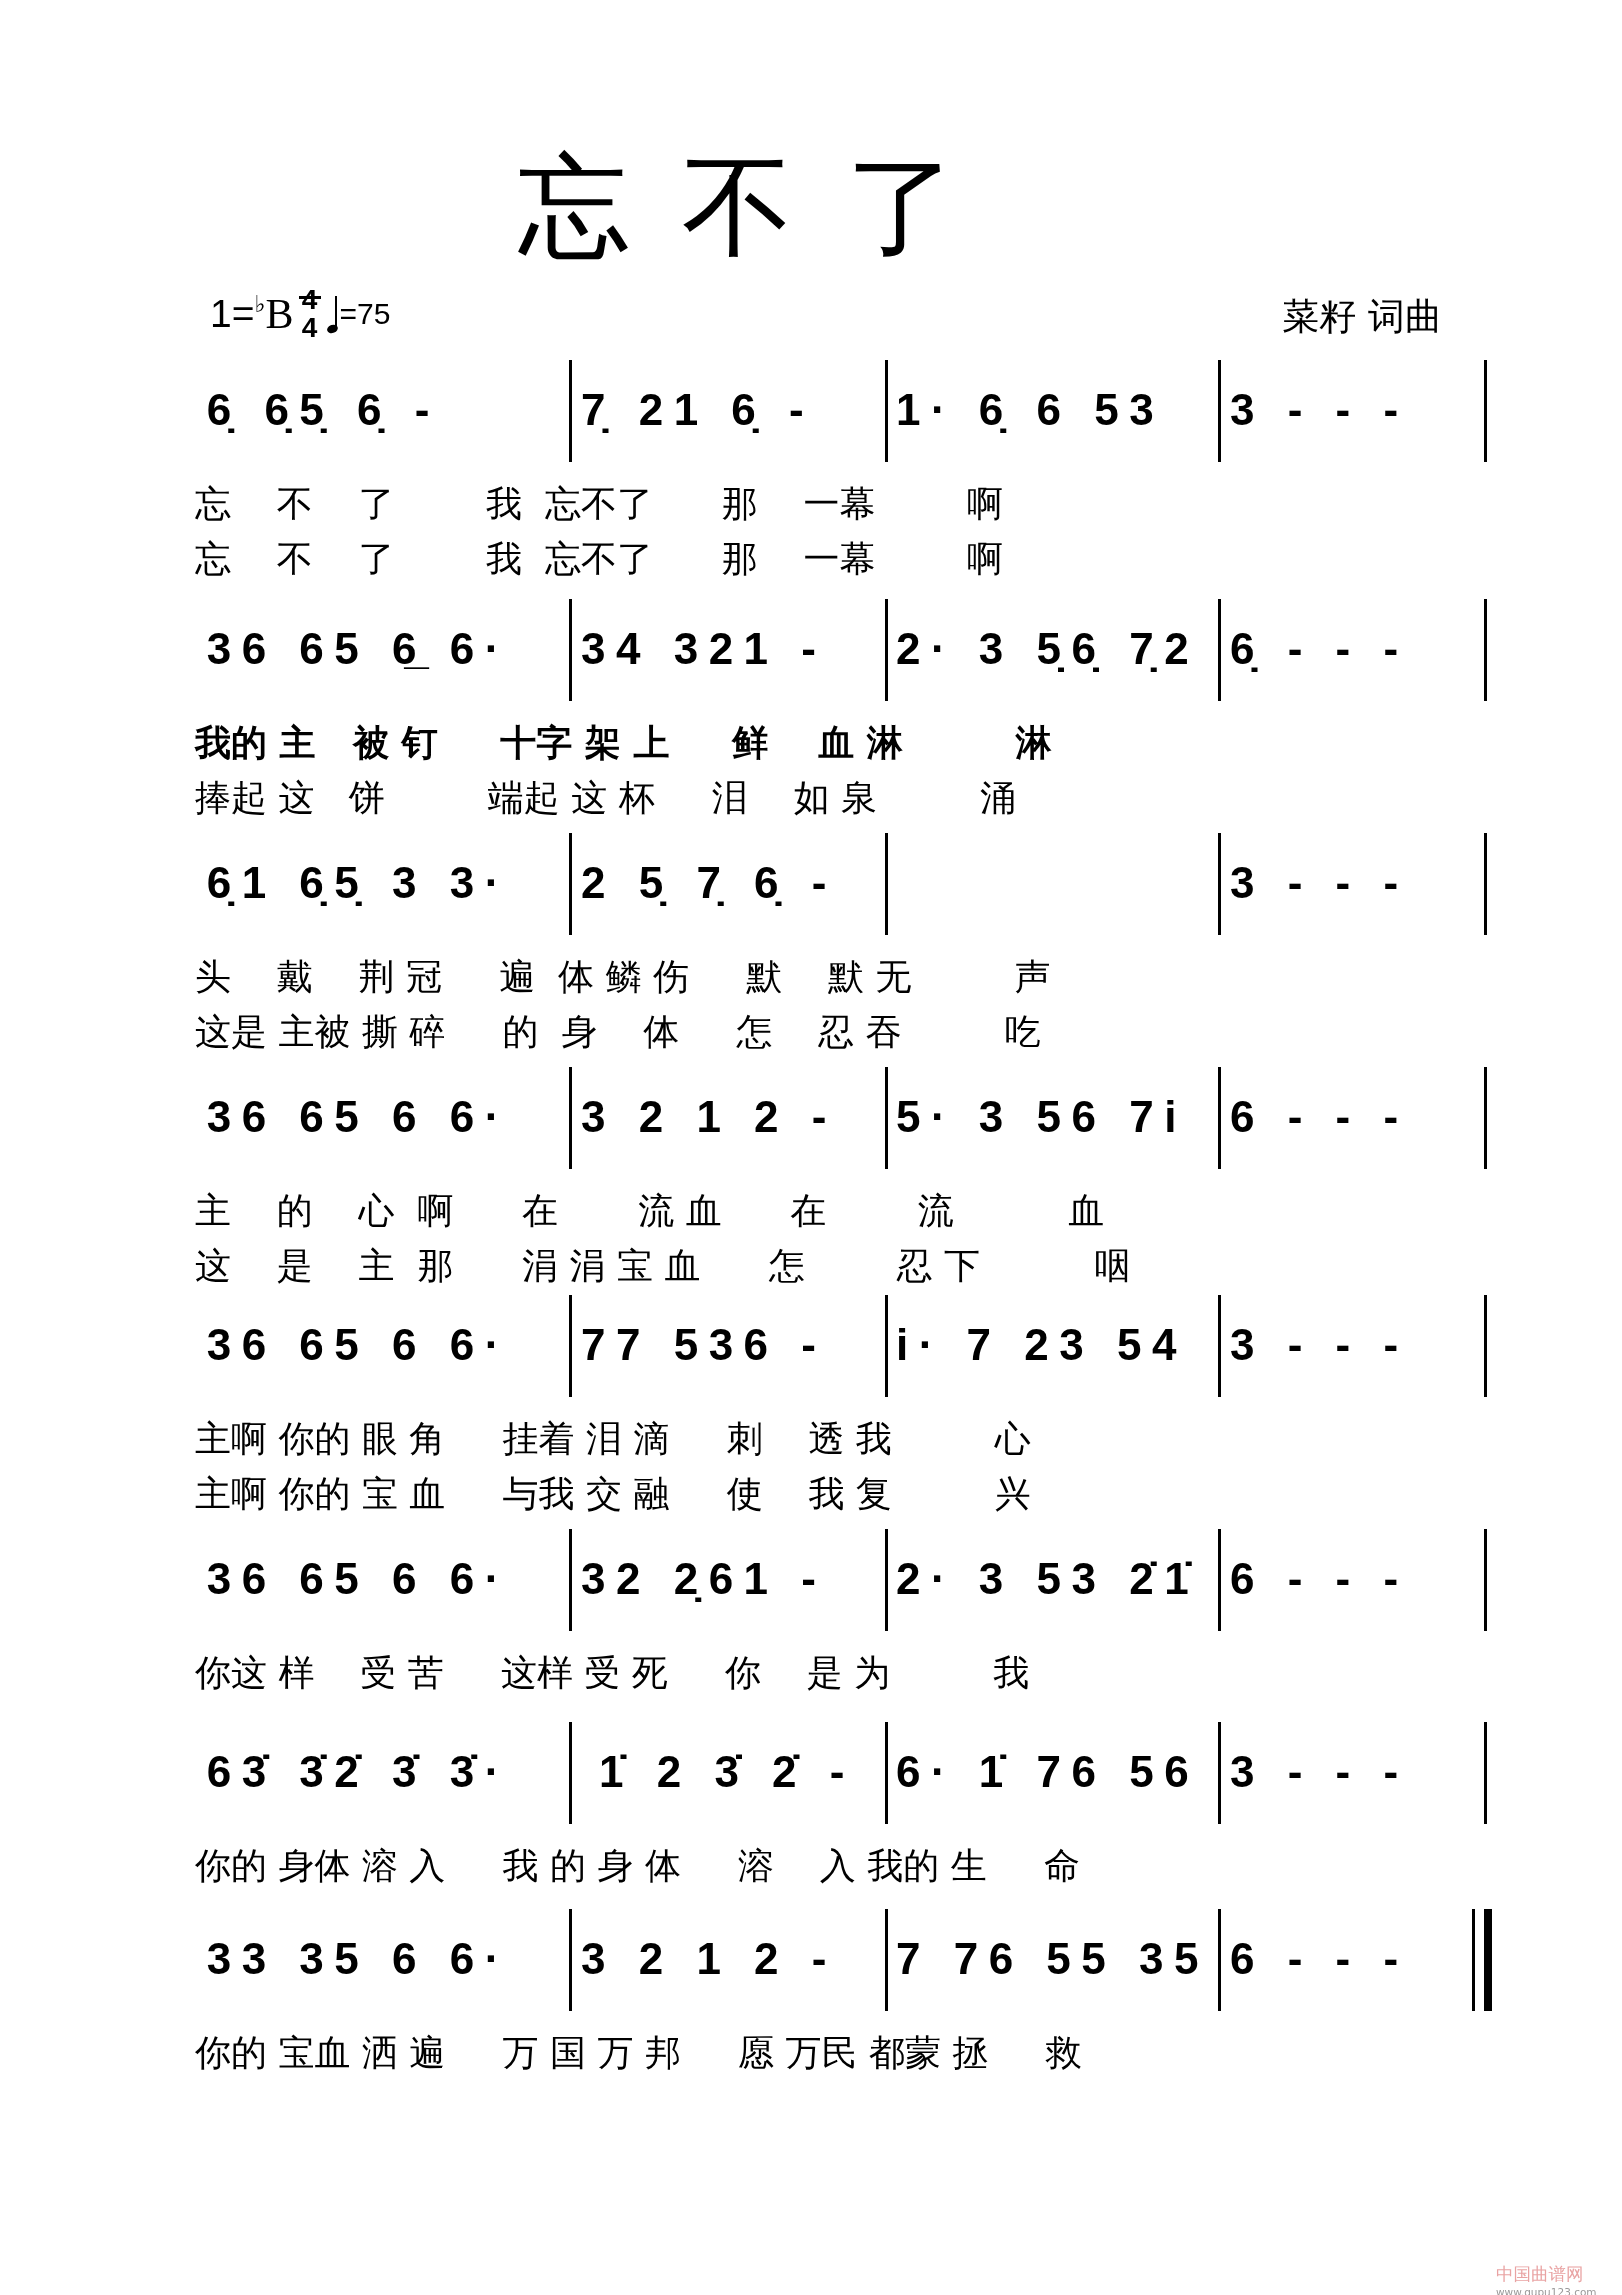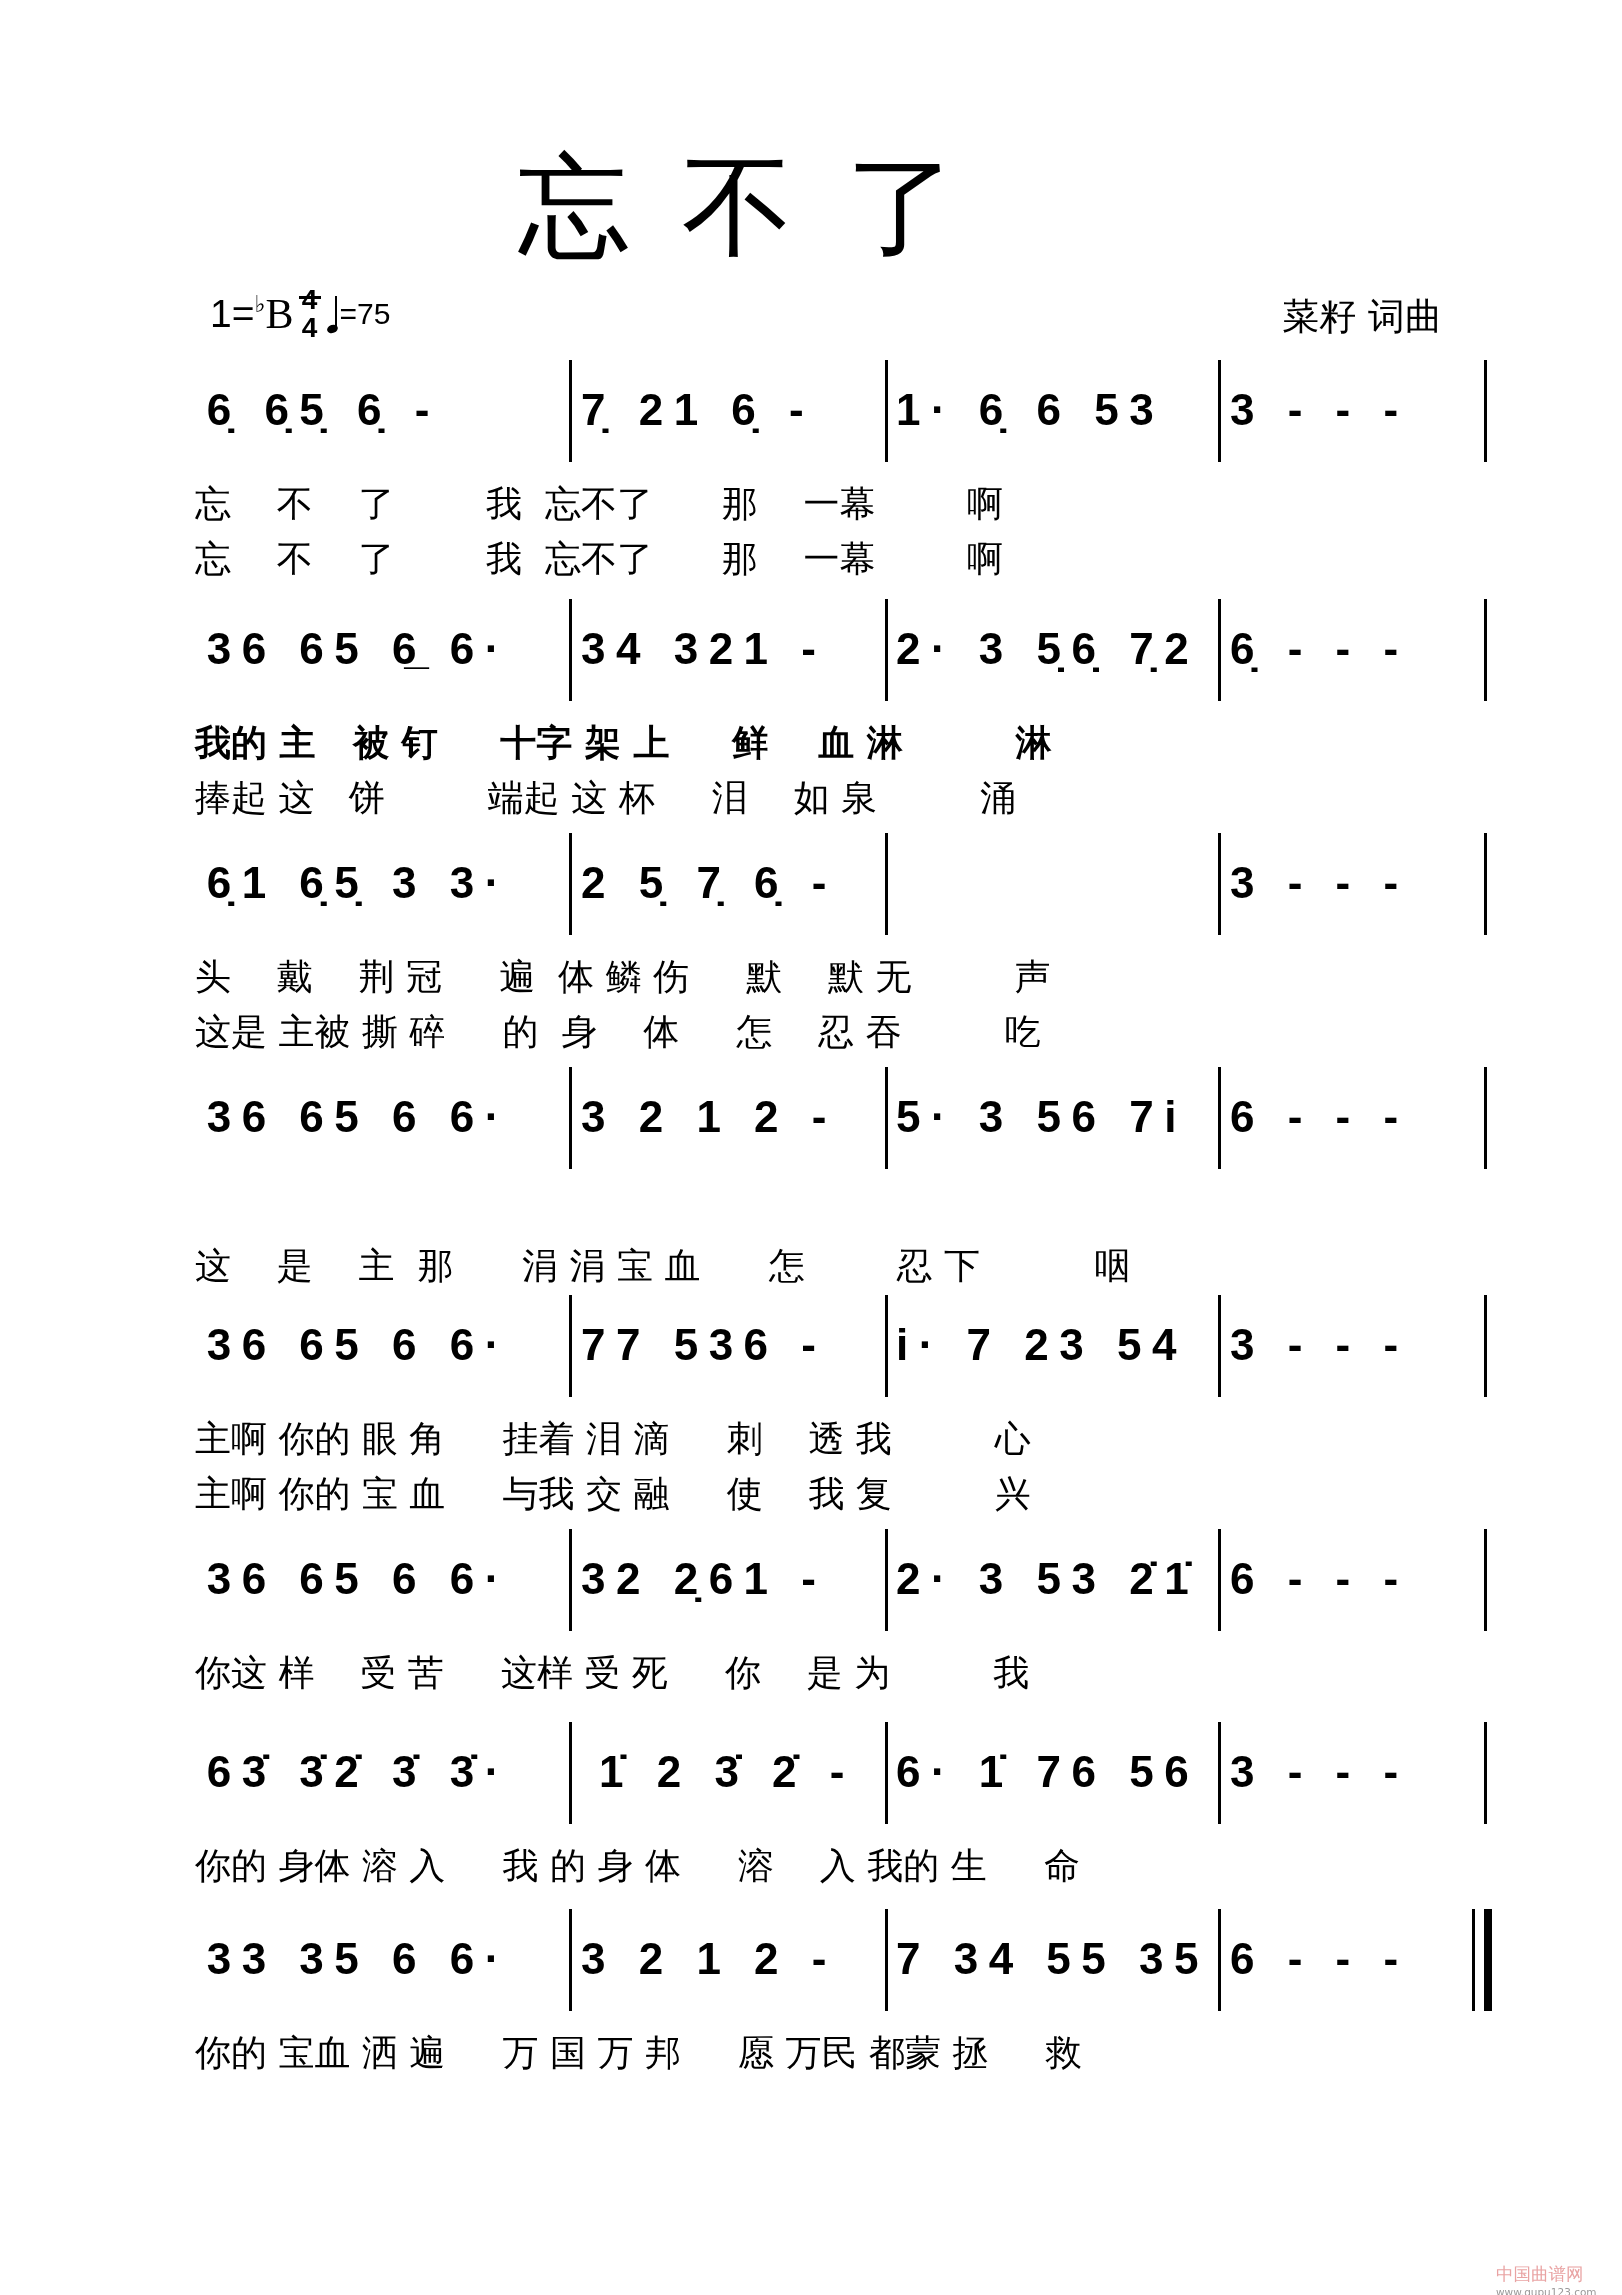--- a/index.html
+++ b/index.html
@@ -84,20 +84,21 @@
     </div>
     <div class="row" style="top: 1058px;">
       <div class="bar" style="left: 374px;"></div>
       <div class="bar" style="left: 690px;"></div>
       <div class="bar" style="left: 1023px;"></div>
       <div class="bar" style="left: 1289px;"></div>
       <div class="note" style="left: 11.7px; width: 351px; text-align: left; letter-spacing: 10.5px; white-space: pre;">36 65 6 6·</div>
       <div class="note" style="left: 386px; width: 292px; text-align: left; letter-spacing: 10.5px; white-space: pre;">3 2 1 2 -</div>
       <div class="note" style="left: 701px; width: 310px; text-align: left; letter-spacing: 10.5px; white-space: pre;">5· 3 56 7i</div>
       <div class="note" style="left: 1035px; width: 243px; text-align: left; letter-spacing: 10.5px; white-space: pre;">6 - - -</div>
+      <div class="lyric" style="left: 0px; top: 129px;">主    的    心  啊      在       流 血      在        流          血</div>
       <div class="lyric" style="left: 0px; top: 184px;">这    是    主  那      涓 涓 宝 血      怎        忍 下          咽</div>
     </div>
     <div class="row" style="top: 1286px;">
       <div class="bar" style="left: 374px;"></div>
       <div class="bar" style="left: 690px;"></div>
       <div class="bar" style="left: 1023px;"></div>
       <div class="bar" style="left: 1289px;"></div>
       <div class="note" style="left: 11.7px; width: 351px; text-align: left; letter-spacing: 10.5px; white-space: pre;">36 65 6 6·</div>
       <div class="note" style="left: 386px; width: 292px; text-align: left; letter-spacing: 10.5px; white-space: pre;">77 536 -</div>
       <div class="note" style="left: 701px; width: 310px; text-align: left; letter-spacing: 10.5px; white-space: pre;">i· 7 23 54</div>
@@ -127,21 +128,21 @@
       <div class="note" style="left: 1035px; width: 243px; text-align: left; letter-spacing: 10.5px; white-space: pre;">3 - - -</div>
       <div class="lyric" style="left: 0px; top: 129px;">你的 身体 溶 入     我 的 身 体     溶    入 我的 生     命</div>
     </div>
     <div class="row" style="top: 1900px;">
       <div class="bar" style="left: 374px;"></div>
       <div class="bar" style="left: 690px;"></div>
       <div class="bar" style="left: 1023px;"></div>
       <div class="bar final" style="left: 1289px;"></div>
       <div class="note" style="left: 11.7px; width: 351px; text-align: left; letter-spacing: 10.5px; white-space: pre;">33 35 6 6·</div>
       <div class="note" style="left: 386px; width: 292px; text-align: left; letter-spacing: 10.5px; white-space: pre;">3 2 1 2 -</div>
-      <div class="note" style="left: 701px; width: 310px; text-align: left; letter-spacing: 10.5px; white-space: pre;">7 34 55 35</div>
+      <div class="note" style="left: 701px; width: 310px; text-align: left; letter-spacing: 10.5px; white-space: pre;">7 76 55 35</div>
       <div class="note" style="left: 1035px; width: 243px; text-align: left; letter-spacing: 10.5px; white-space: pre;">6 - - -</div>
       <div class="lyric" style="left: 0px; top: 129px;">你的 宝血 洒 遍     万 国 万 邦     愿 万民 都蒙 拯     救</div>
     </div>
   </div>
 
 <div class="watermark">
   <span>中国曲谱网</span>
   <span class="url">www.qupu123.com</span>
 </div>
 

